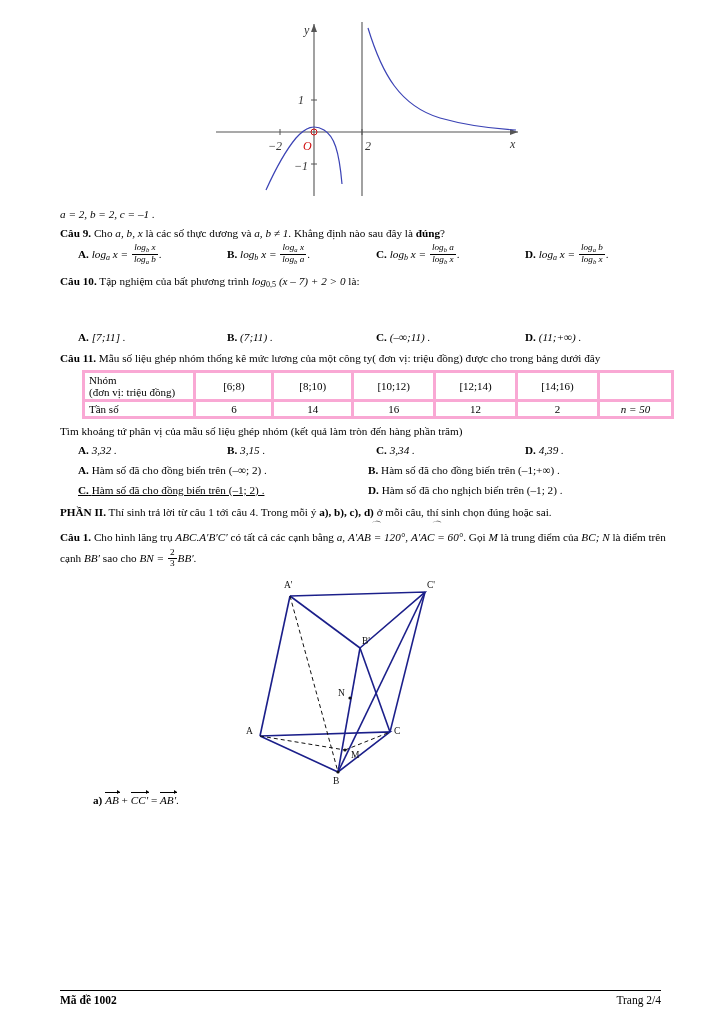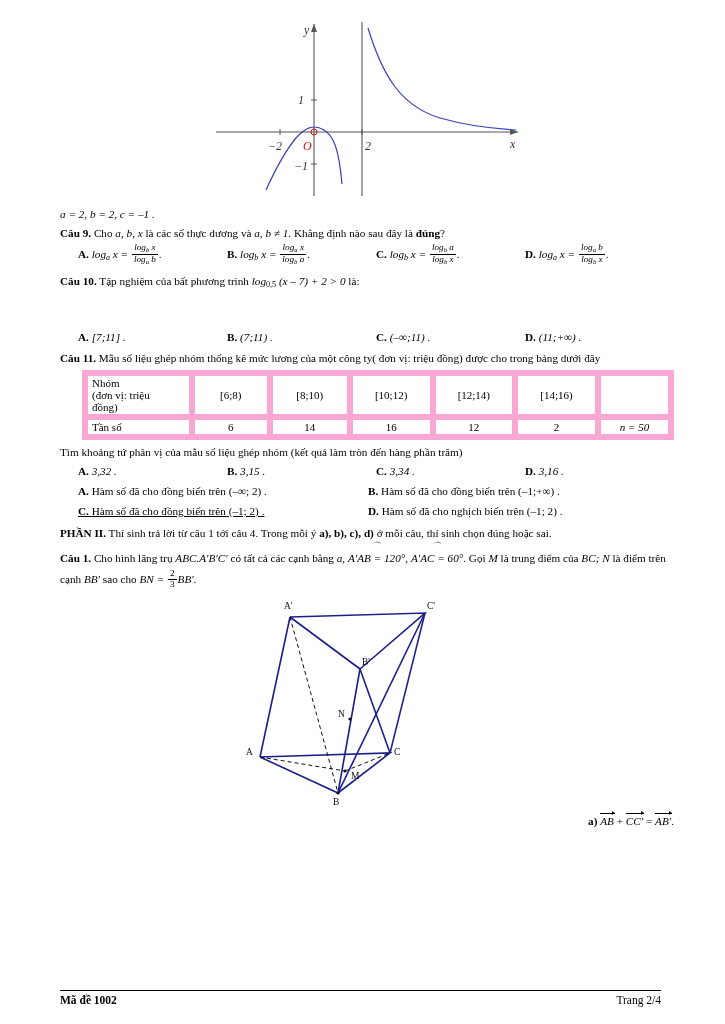--- a/index.html
+++ b/index.html
@@ -35,34 +35,34 @@
   .sub{font-size:.72em;vertical-align:-0.28em;}
   .arrvec{position:relative;display:inline-block;padding-top:2px;}
   .arrvec::before{content:"";position:absolute;left:0;right:-1px;top:0;height:1px;background:#000;}
   .arrvec::after{content:"";position:absolute;right:-1px;top:-1.5px;width:0;height:0;
     border-left:3px solid #000;border-top:2px solid transparent;border-bottom:2px solid transparent;}
   .angle-ovl{position:relative;display:inline-block;padding-top:4px;}
   .angle-ovl::before{content:"⌒";position:absolute;left:0;right:0;top:-7px;text-align:center;font-size:.9em;}
 
   
   table.grp{border-collapse:collapse;margin:4px 0 4px 22px;font-size:11px;}
-  table.grp td{border:6px solid #f9a8d4;padding:1px 14px;text-align:center;vertical-align:middle;}
+  table.grp td{border:3px solid #f9a8d4;padding:1px 14px;text-align:center;vertical-align:middle;}
   table.grp td.lbl{text-align:left;padding-left:4px;width:128px;}
   table.grp td.col{width:62px;}
   table.grp td.last{width:62px;}
 
   
   .figure-prism{position:relative;height:212px;width:614px;margin-top:4px;}
   .prism-svg{position:absolute;left:160px;top:0;}
 
   
   .footer{position:absolute;left:60px;right:64px;bottom:18px;border-top:1px solid #000;padding-top:3px;
     display:flex;justify-content:space-between;font-weight:bold;font-size:11.5px;}
   .footer .rt{font-weight:normal;text-align:center;}
-  .sub-item{margin:6px 0 0 33px;text-align:right;}
+  .sub-item{margin:6px 0 0 33px;}
 </style>
 </head>
 <body>
 
 <div class="page">
   <div class="content">
 
     <div class="figure-graph">
       <svg class="fig-svg" width="320" height="190" viewBox="0 0 320 190">
 
@@ -180,21 +180,21 @@
         <td>2</td>
         <td><i>n = 50</i></td>
       </tr>
     </tbody>
       </table>
     <div class="line">Tìm khoảng tứ phân vị của mẫu số liệu ghép nhóm (kết quả làm tròn đến hàng phần trăm)</div>
     <div class="ans-row" style="margin-left:18px;">
       <div><span class="opt-let">A.</span> <i>3,32 .</i></div>
       <div><span class="opt-let">B.</span> <i>3,15 .</i></div>
       <div><span class="opt-let">C.</span> <i>3,34 .</i></div>
-      <div><span class="opt-let">D.</span> <i>3,16 .</i></div>
+      <div><span class="opt-let">D.</span> <i>4,39 .</i></div>
     </div>
 
     <div class="ans-row" style="margin-left:18px;">
       <div style="flex:0 0 290px;"><span class="opt-let">A.</span> <span>Hàm số đã cho đồng biến trên (–∞; 2) .</span></div>
       <div><span class="opt-let">B.</span> <span>Hàm số đã cho đồng biến trên (–1;+∞) .</span></div>
     </div>
     <div class="ans-row" style="margin-left:18px;">
       <div style="flex:0 0 290px;text-decoration:underline;"><span class="opt-let">C.</span> <span>Hàm số đã cho đồng biến trên (–1; 2) .</span></div>
       <div><span class="opt-let">D.</span> <span>Hàm số đã cho nghịch biến trên (–1; 2) .</span></div>
     </div>

